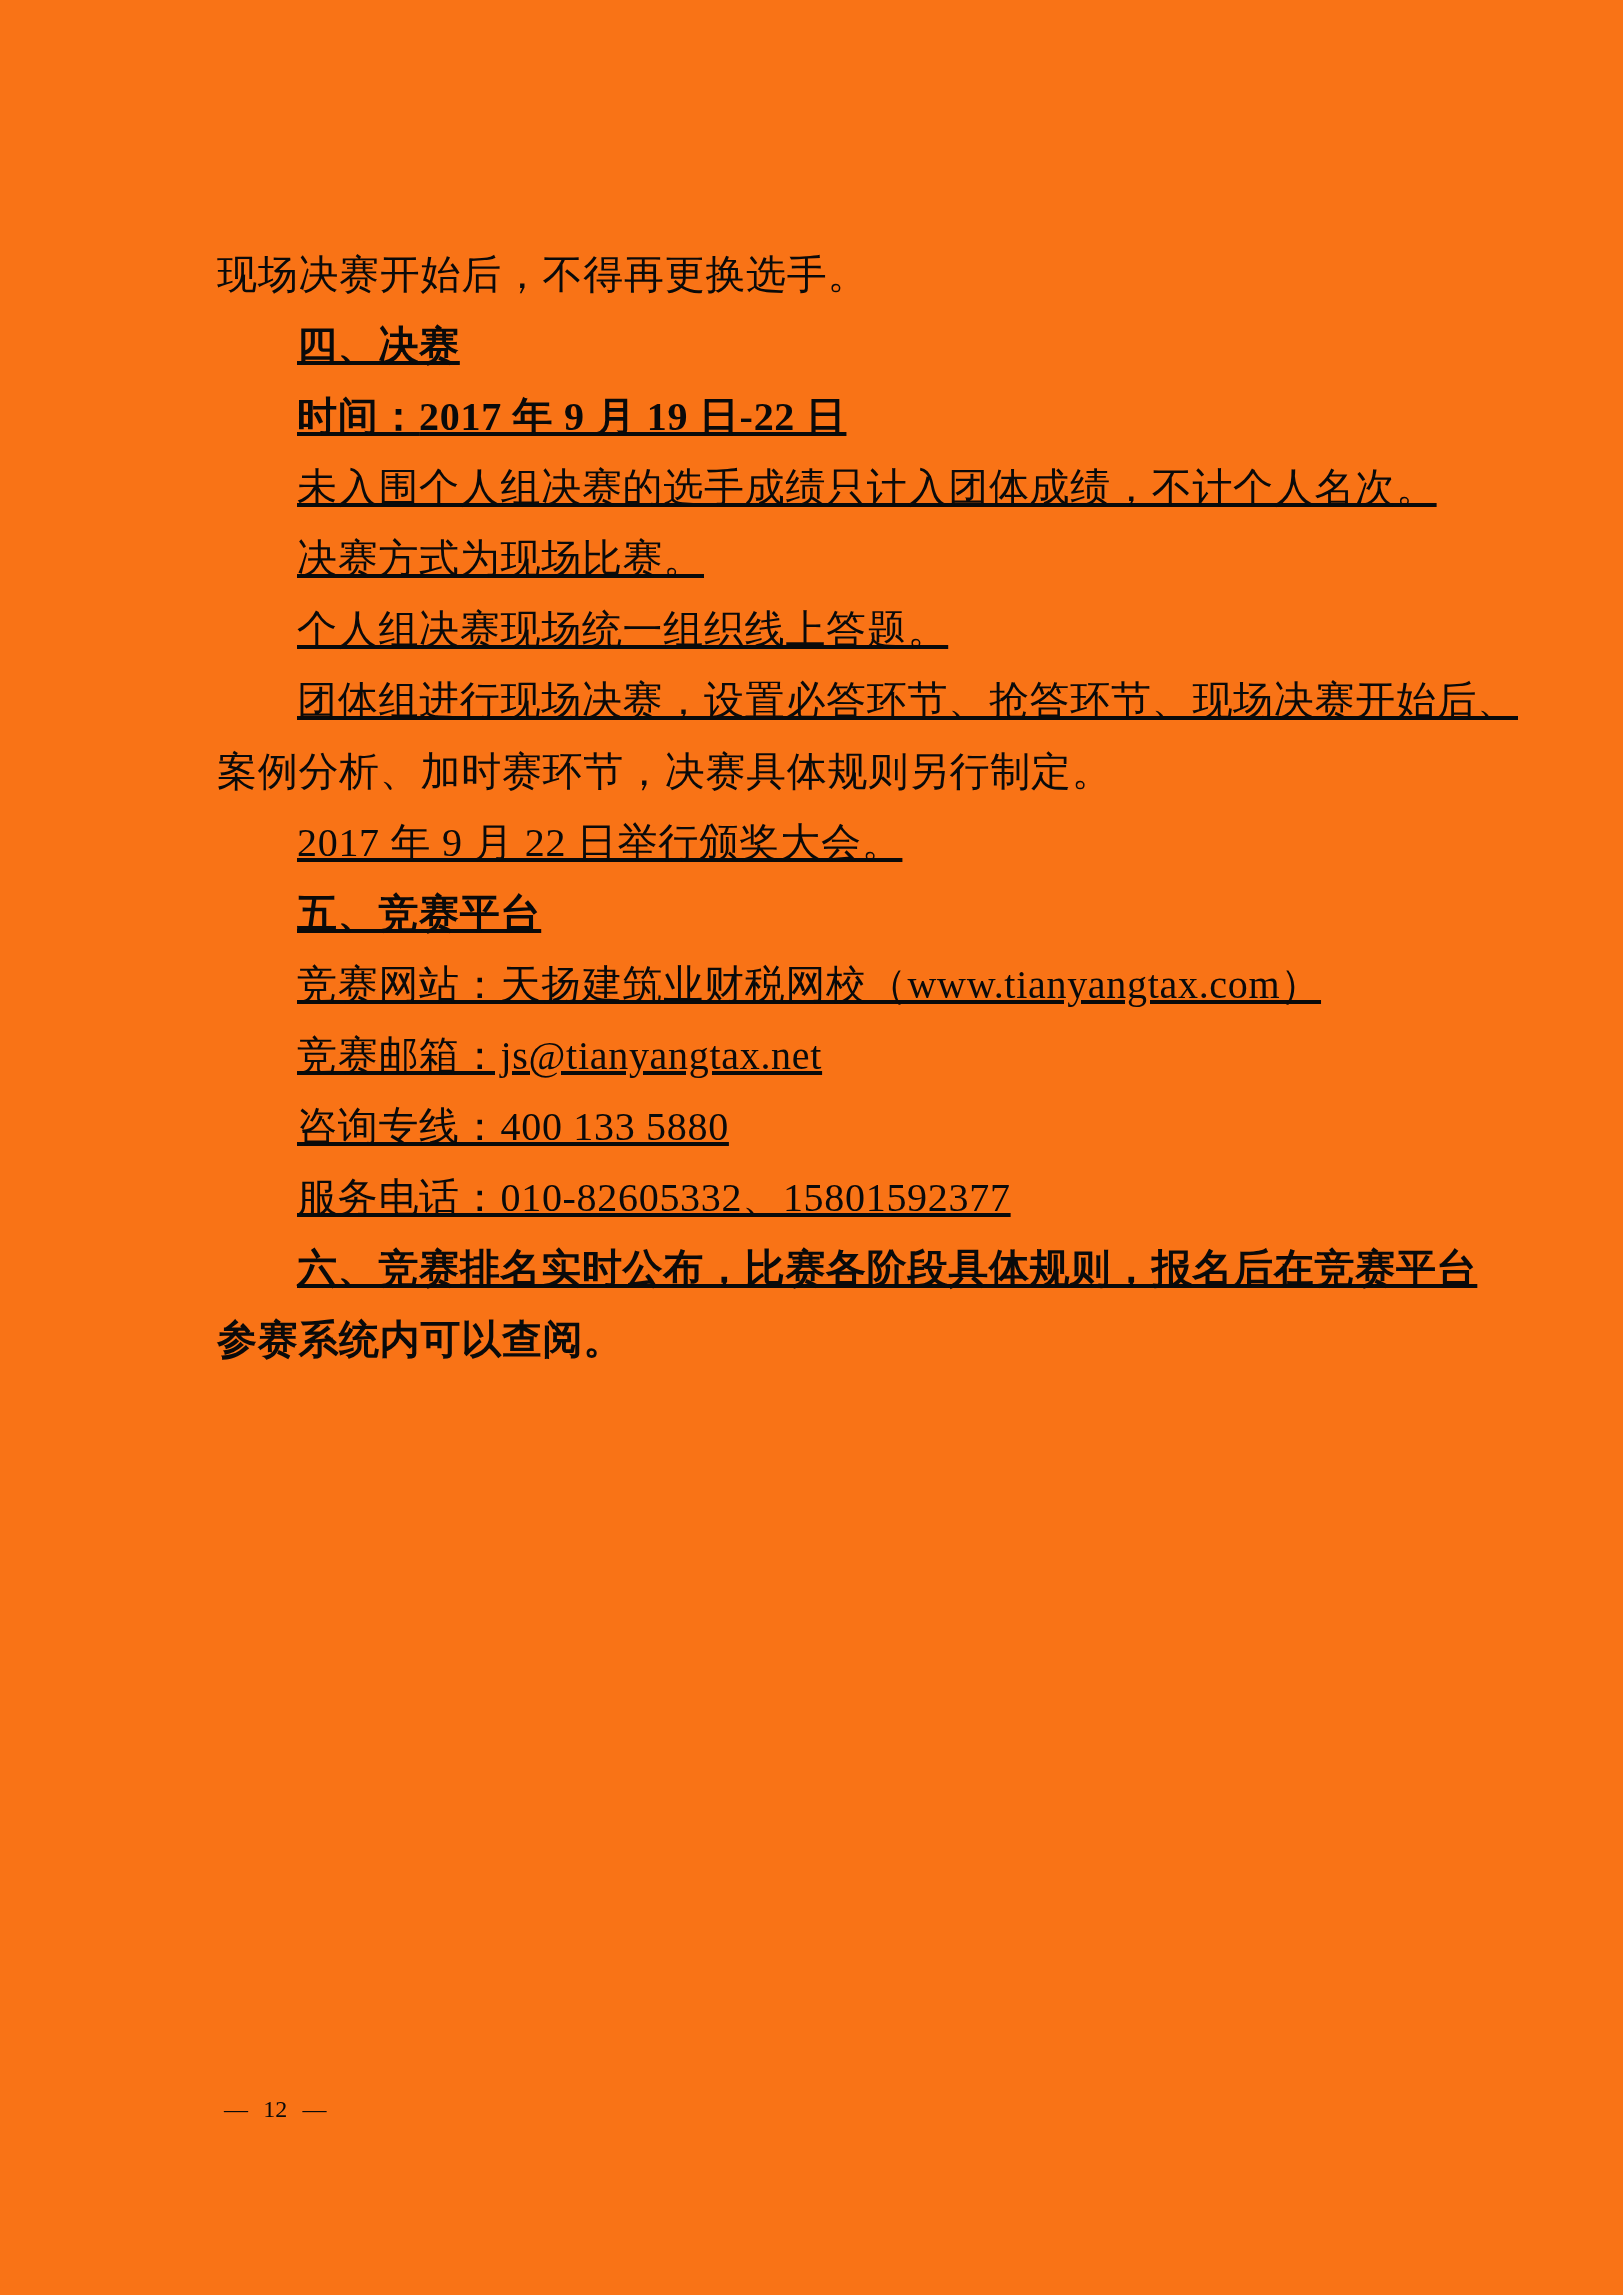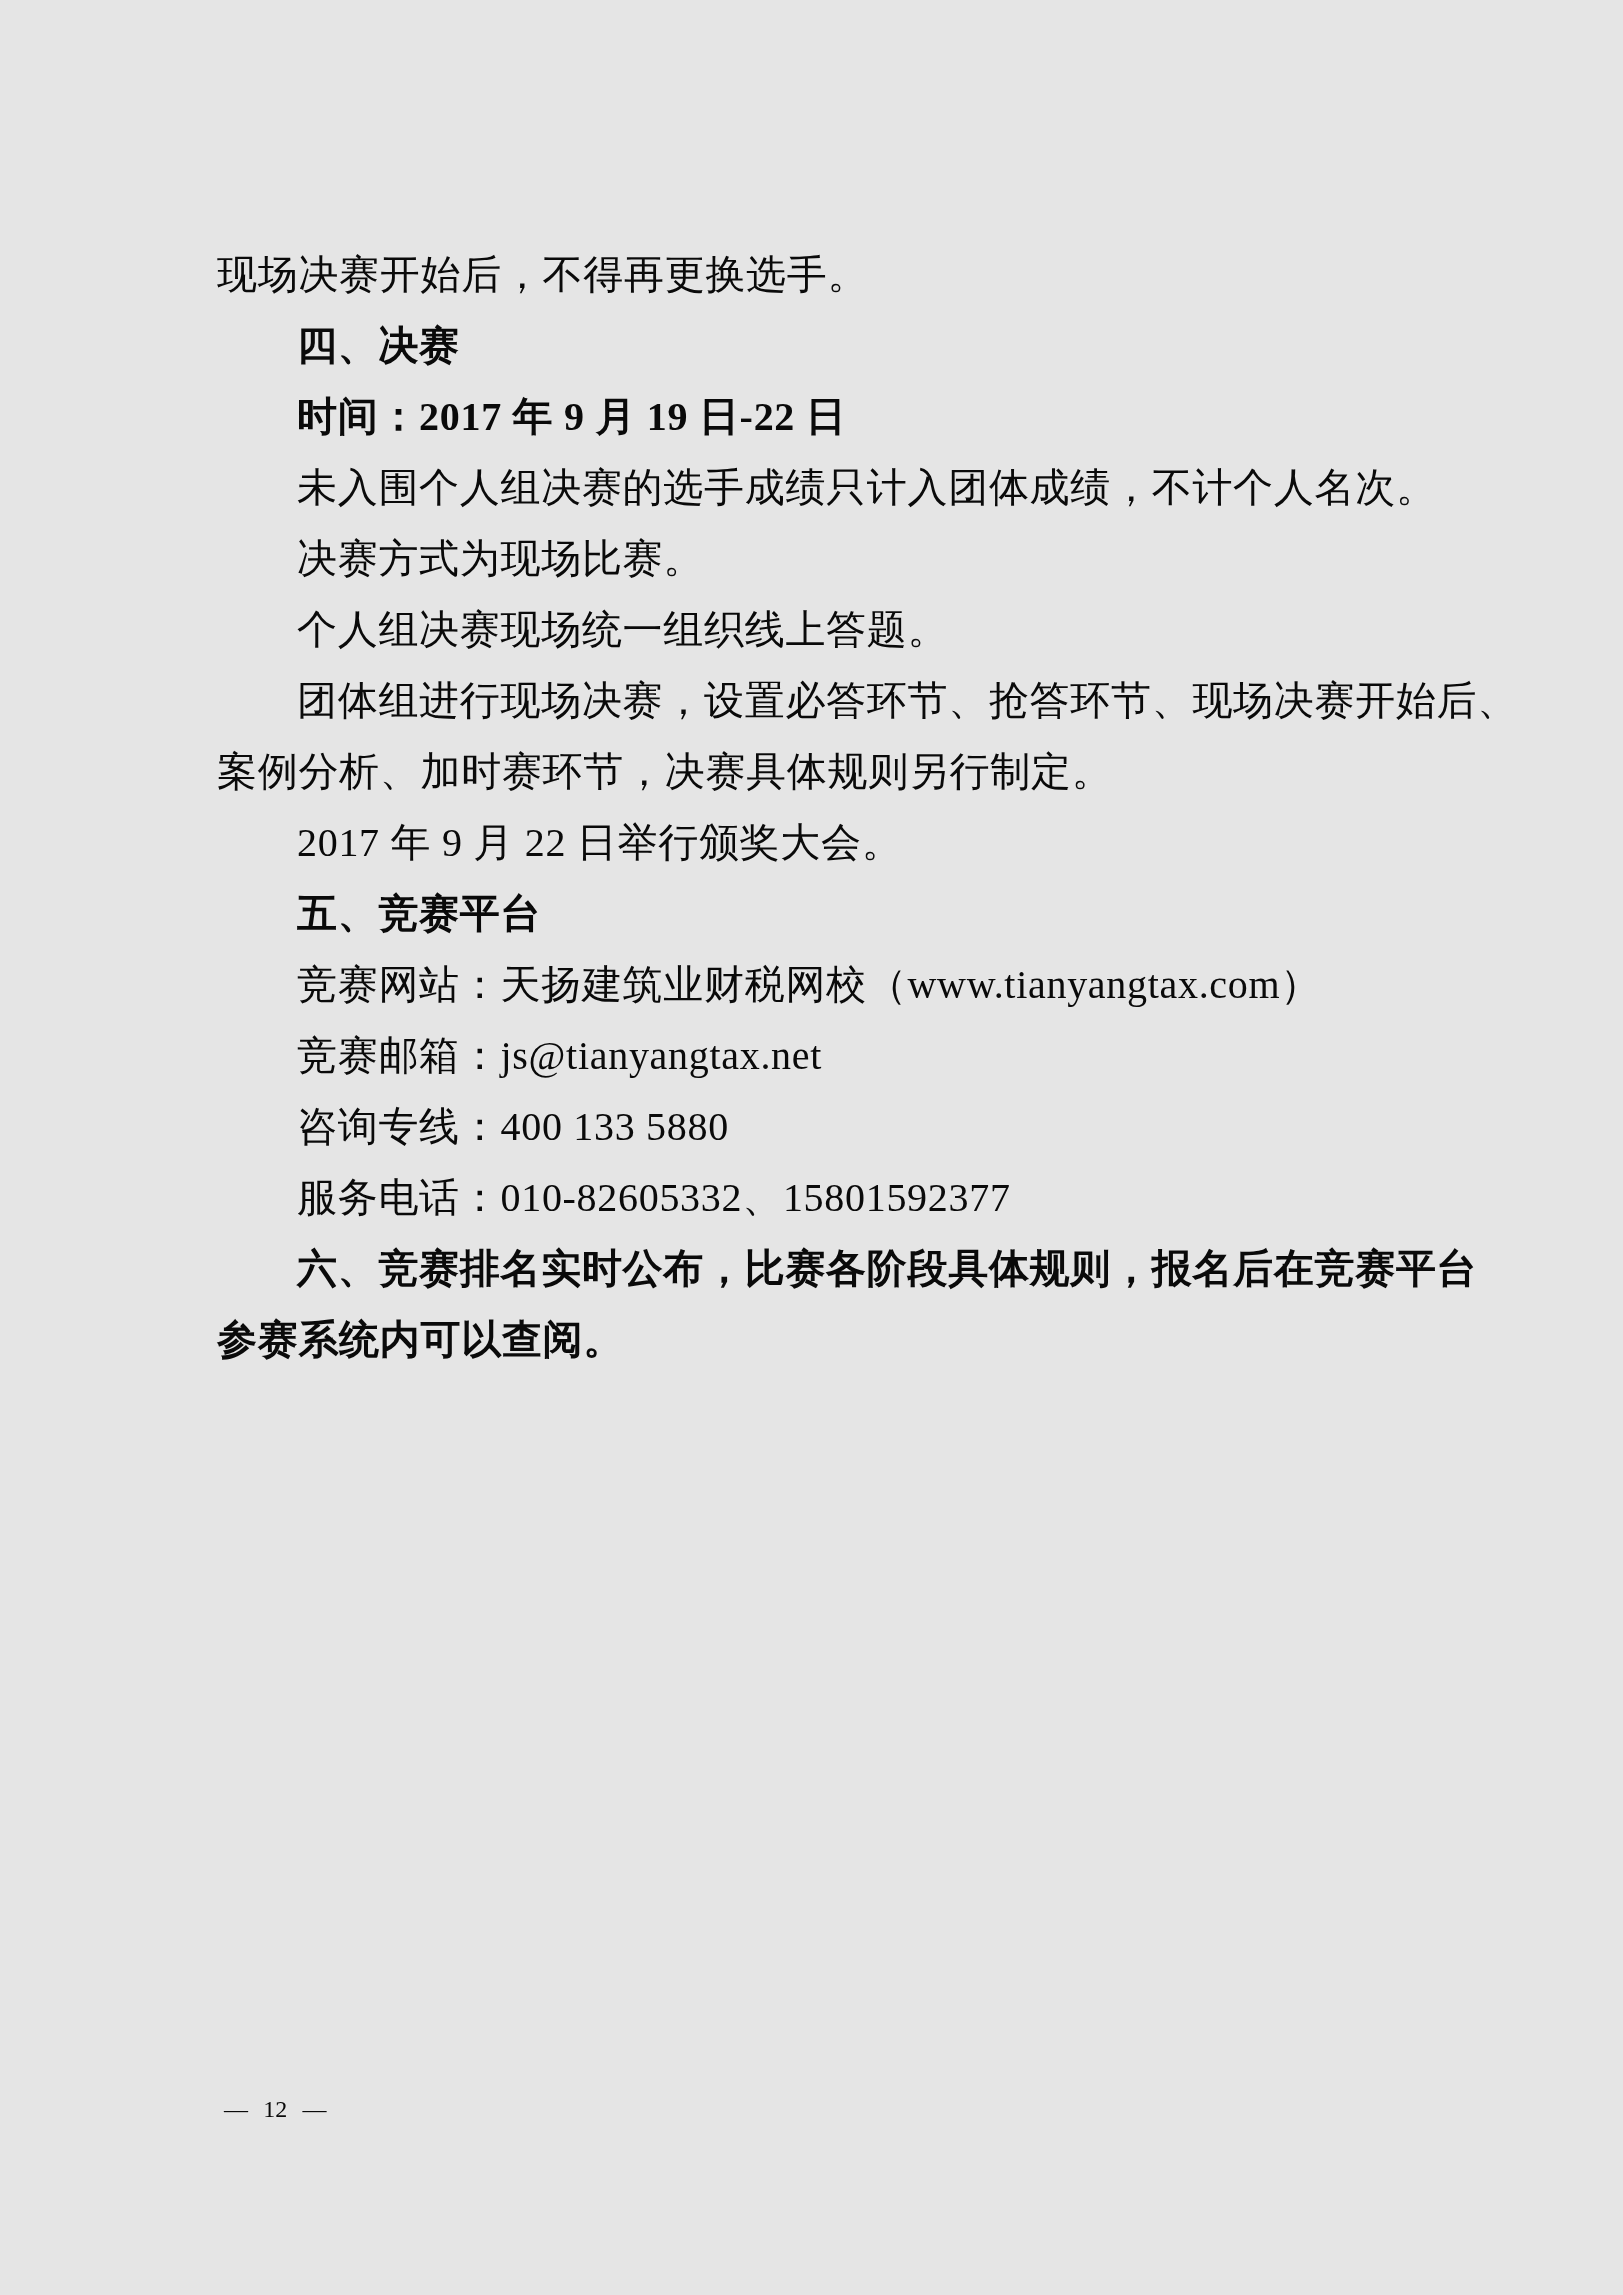--- a/index.html
+++ b/index.html
@@ -6,37 +6,37 @@
   html, body { width: 1623px; height: 2295px; }
   body {
     position: relative;
     background: #ffffff;
     color: #0a0a0a;
     font-family: "Liberation Serif", "DejaVu Serif", serif;
   }
   .page {
     position: absolute;
     inset: 0;
-    background: #e5e5e5;
+    background: #f97316;
   }
   .content {
     position: absolute;
     left: 217px;
     top: 239px;
     width: 1197px;
   }
   .ln {
     height: 71px;
     line-height: 71px;
     font-size: 40px;
     white-space: nowrap;
     letter-spacing: 0.7px;
     text-align: left;
   }
-  .ind { padding-left: 80px; }
+  .ind { padding-left: 80px; text-decoration: underline; }
   .b {
     font-family: "Liberation Sans", "DejaVu Sans", sans-serif;
     font-weight: bold;
   }
   .stretch {
     text-align: justify;
     text-align-last: justify;
   }
   .time-value {
     font-family: "Liberation Serif", "DejaVu Serif", serif;

